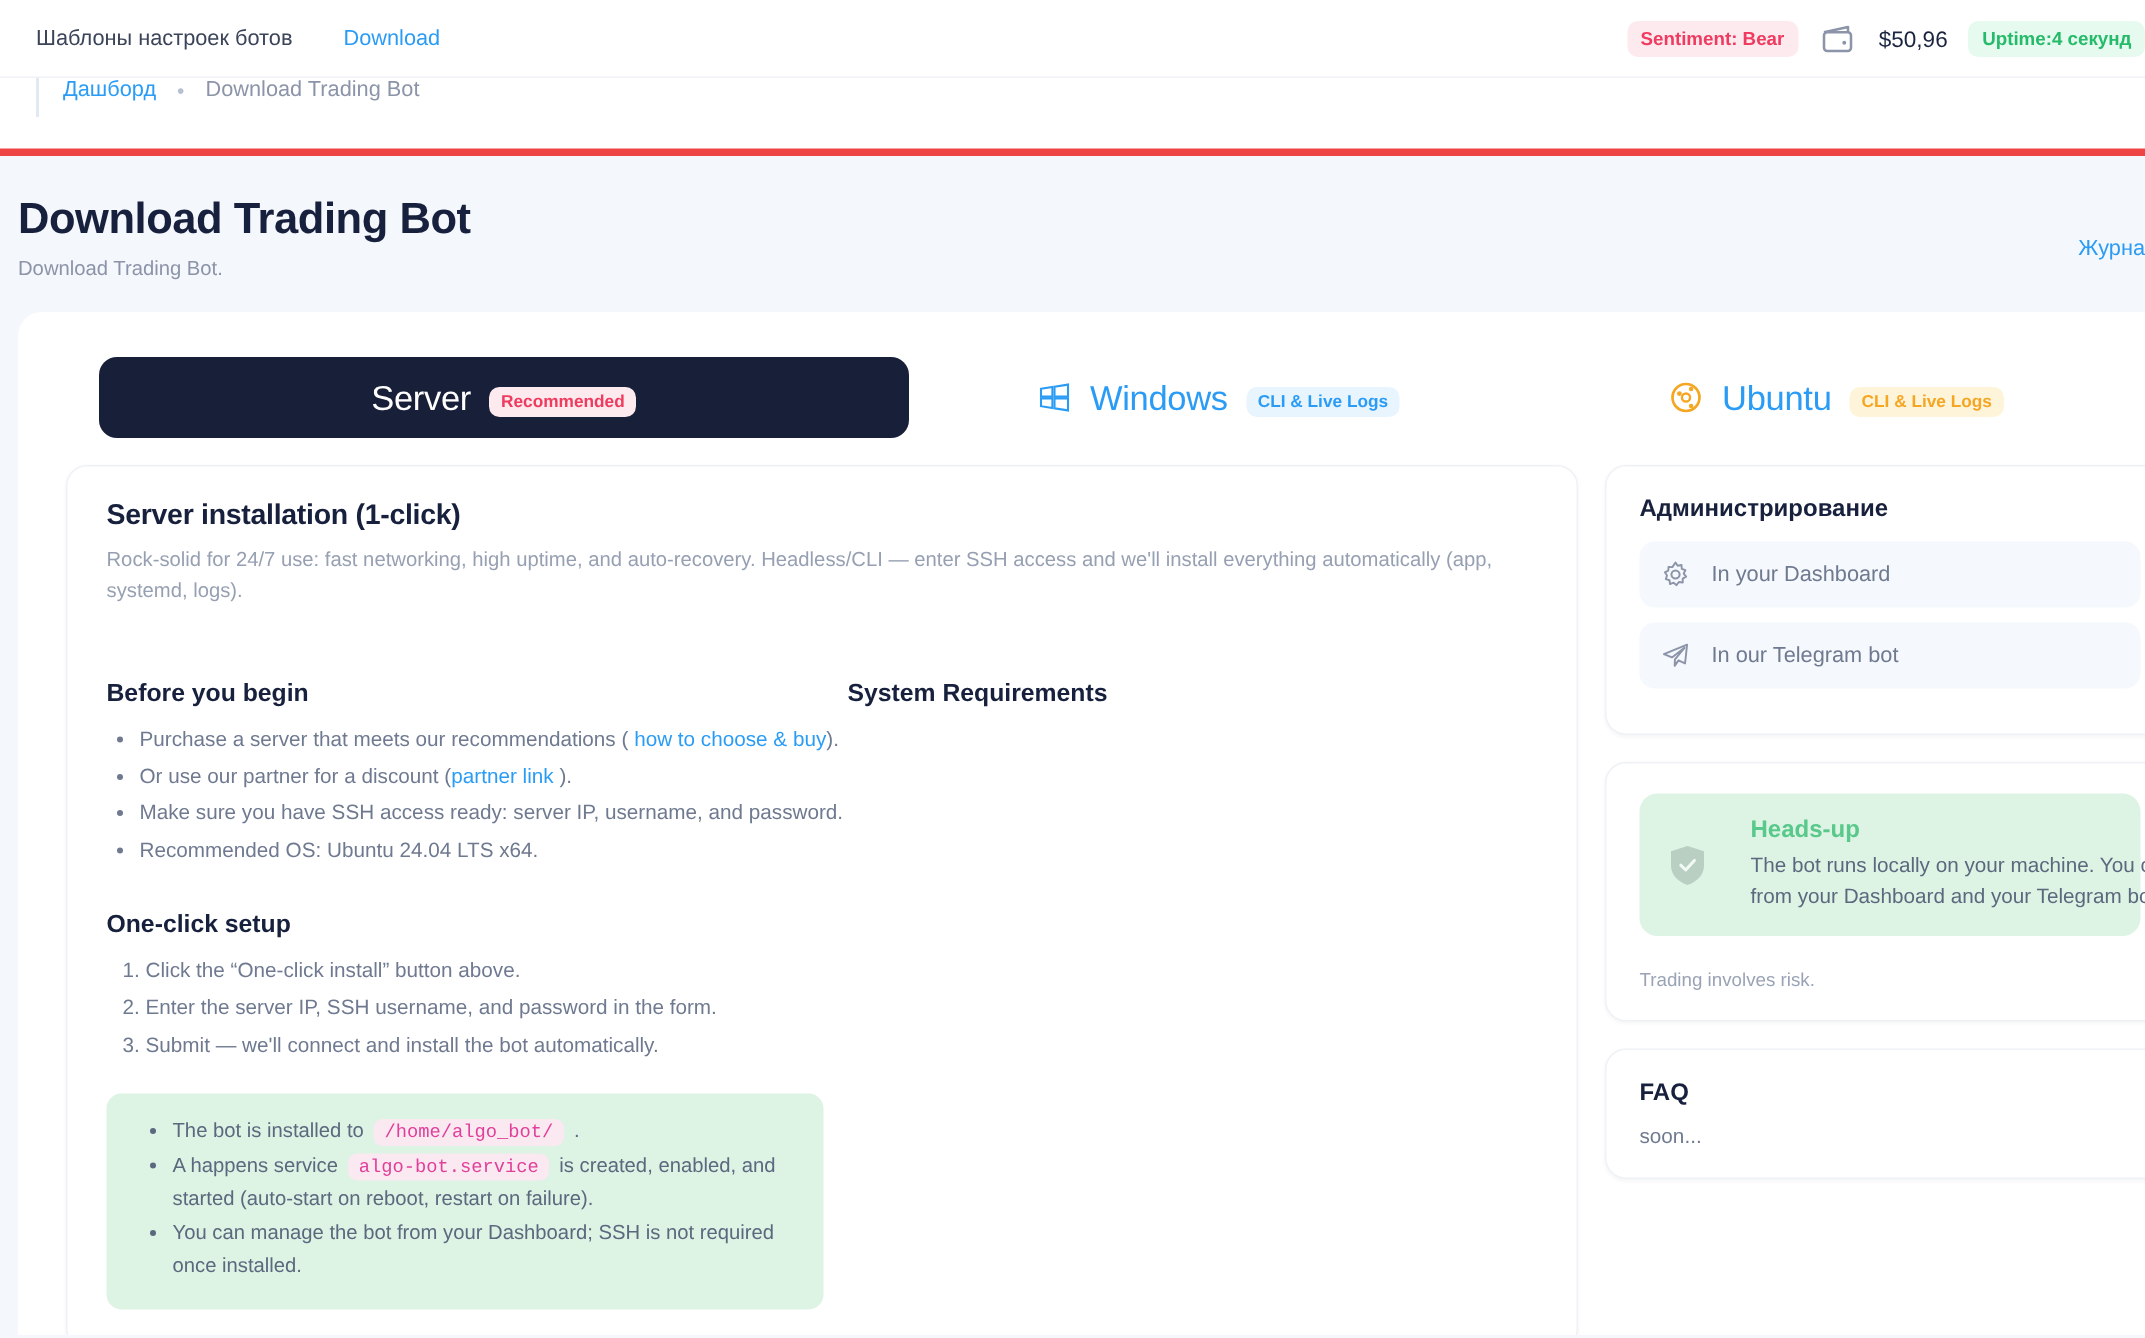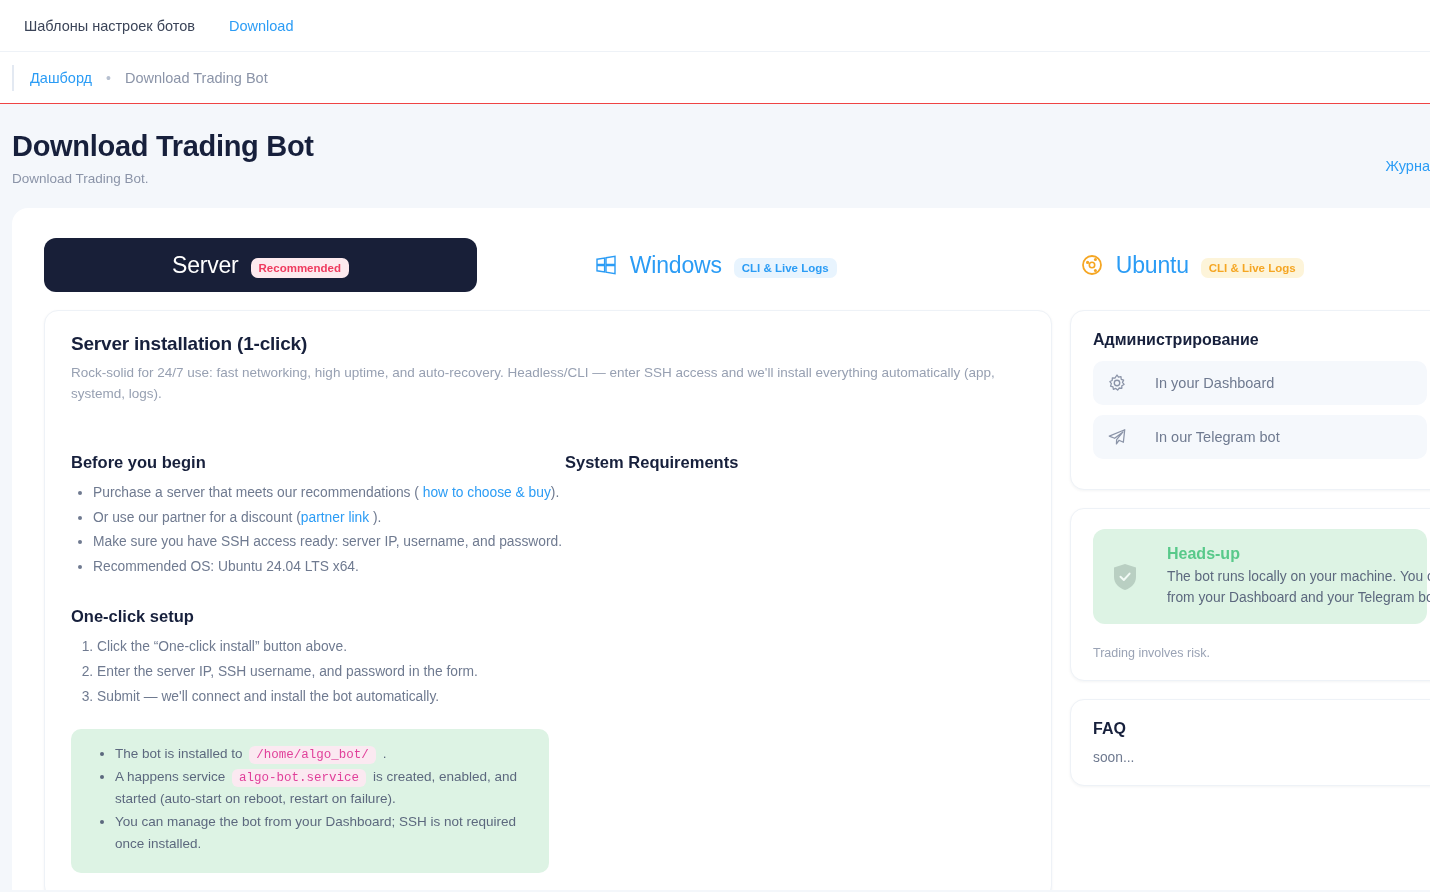--- a/index.html
+++ b/index.html
@@ -37,22 +37,22 @@
   .balance { font-size: 15px; color: #1b2440; font-weight: 500; white-space: nowrap; }
   .badge-uptime {
     background: #e6faef; color: #25bb6a;
     font-size: 12.5px; font-weight: bold;
     padding: 5px 9px; border-radius: 7px; white-space: nowrap;
   }
 
   
   .crumbbar {
     height: 52px; background: #fff;
-    display: flex; align-items: center; padding-left: 12px;
-    border-bottom: 1px solid #ef4444;
+    display: flex; padding-left: 24px;
+    border-bottom: 5px solid #ef4444;
   }
   .crumb-rule { width: 2px; height: 26px; background: #e3e9f2; margin-right: 16px; }
   .crumb-link { font-size: 14.5px; color: #2b9cf5; }
   .crumb-dot { color: #b7c0d0; font-size: 14px; margin: 0 14px; }
   .crumb-cur { font-size: 14.5px; color: #8b94a8; }
 
   
   .pagehead { padding: 26px 24px 22px 12px; position: relative; }
   .page-title { font-size: 29px; font-weight: bold; letter-spacing: -0.3px; color: #17203c; }
   .page-sub { font-size: 13.5px; color: #8b94a8; margin-top: 8px; }
@@ -76,21 +76,21 @@
     display: flex; align-items: stretch;
     padding: 0 0 0 32px;
     gap: 0;
   }
   .tab {
     display: flex; align-items: center; justify-content: center; gap: 12px;
     border-radius: 12px;
     height: 54px;
   }
   .tab.server {
-    width: 433px; background: #181f38; color: #fff;
+    width: 540px; background: #181f38; color: #fff; margin-left: 22px;
   }
   .tab.plain { flex: 1; background: transparent; }
   .tab-label { font-size: 23px; letter-spacing: -0.2px; }
   .tab.server .tab-label { color: #ffffff; }
   .tab.plain .tab-label { color: #2b9cf5; font-weight: 300; text-align: center; }
   .pill {
     font-size: 11.5px; font-weight: bold; padding: 4px 8px; border-radius: 7px;
     position: relative; top: 3px;
   }
   .pill.rec { background: #fdeaee; color: #ef3b5f; }
@@ -147,21 +147,21 @@
   .notebox li { font-size: 13.5px; color: #5c687e; line-height: 1.6; margin-bottom: 1px; }
   code.chip {
     background: #fbe9f1; color: #e0409a; border-radius: 6px;
     padding: 2px 7px; font-family: "Liberation Mono", monospace; font-size: 12.5px;
     margin: 0 3px;
   }
 
   
   .side-h { font-size: 16px; font-weight: bold; color: #17203c; margin-bottom: 12px; }
   .side-row {
-    display: flex; align-items: center; gap: 28px;
+    display: flex; align-items: center; gap: 14px;
     background: #f5f8fc; border-radius: 10px;
     height: 44px; padding: 0 14px; margin-bottom: 10px;
     font-size: 14.5px; color: #6f7a90;
   }
   .headsup {
     background: #ddf3e4; border-radius: 12px;
     display: flex; gap: 28px; padding: 16px 18px;
   }
   .headsup h4 { font-size: 16px; color: #58c98a; font-weight: bold; margin-bottom: 4px; }
   .headsup p { font-size: 13.8px; color: #5c687e; line-height: 1.5; white-space: nowrap; }
@@ -171,20 +171,32 @@
 
   .icn { flex: none; display: inline-flex; align-items: center; justify-content: center; }
 </style>
 </head>
 <body>
 
 <div class="topbar">
   <div class="topbar-left">
     <span class="tb-link">Шаблоны настроек ботов</span>
     <span class="tb-link active">Download</span>
+  </div>
+  <div class="topbar-right">
+    <span class="badge-sent">Sentiment: Bear</span>
+    <span class="wallet-icon">
+      <svg width="26" height="22" viewBox="0 0 26 22" fill="none">
+        <path d="M3 6.5 L19 3 L19 6.5" stroke="#8b94a8" stroke-width="1.7" stroke-linejoin="round" fill="none"></path>
+        <rect x="3" y="6.5" width="18" height="12.5" rx="2.2" stroke="#8b94a8" stroke-width="1.7" fill="none"></rect>
+        <circle cx="16.5" cy="13.5" r="1.3" fill="#8b94a8"></circle>
+      </svg>
+    </span>
+    <span class="balance">$50,96</span>
+    <span class="badge-uptime">Uptime:4 секунд</span>
   </div>
 </div>
 
 <div class="crumbbar">
   <div class="crumb-rule"></div>
   <span class="crumb-link">Дашборд</span>
   <span class="crumb-dot">•</span>
   <span class="crumb-cur">Download Trading Bot</span>
 </div>
 

